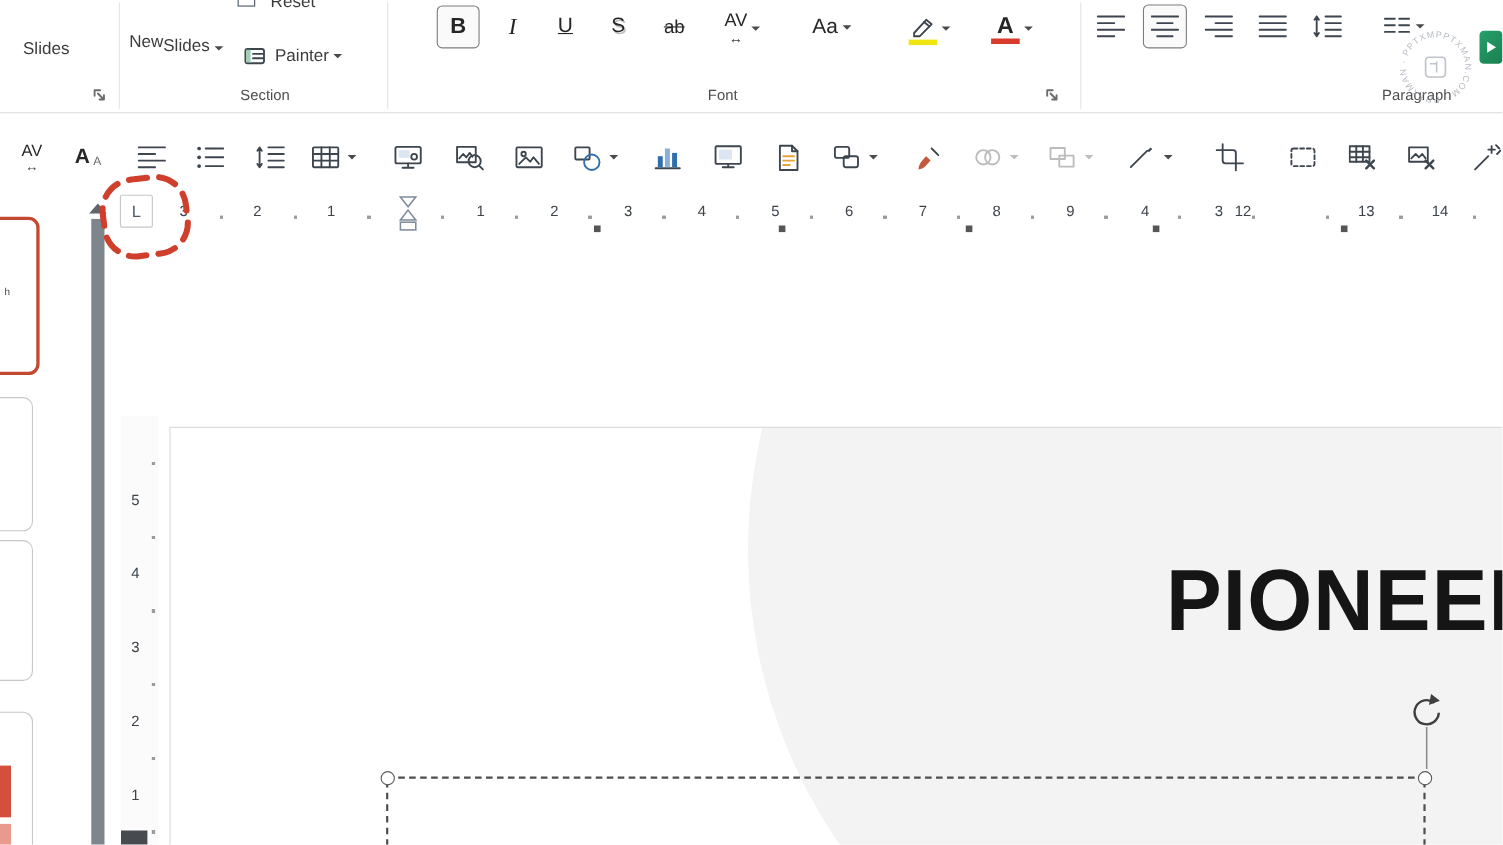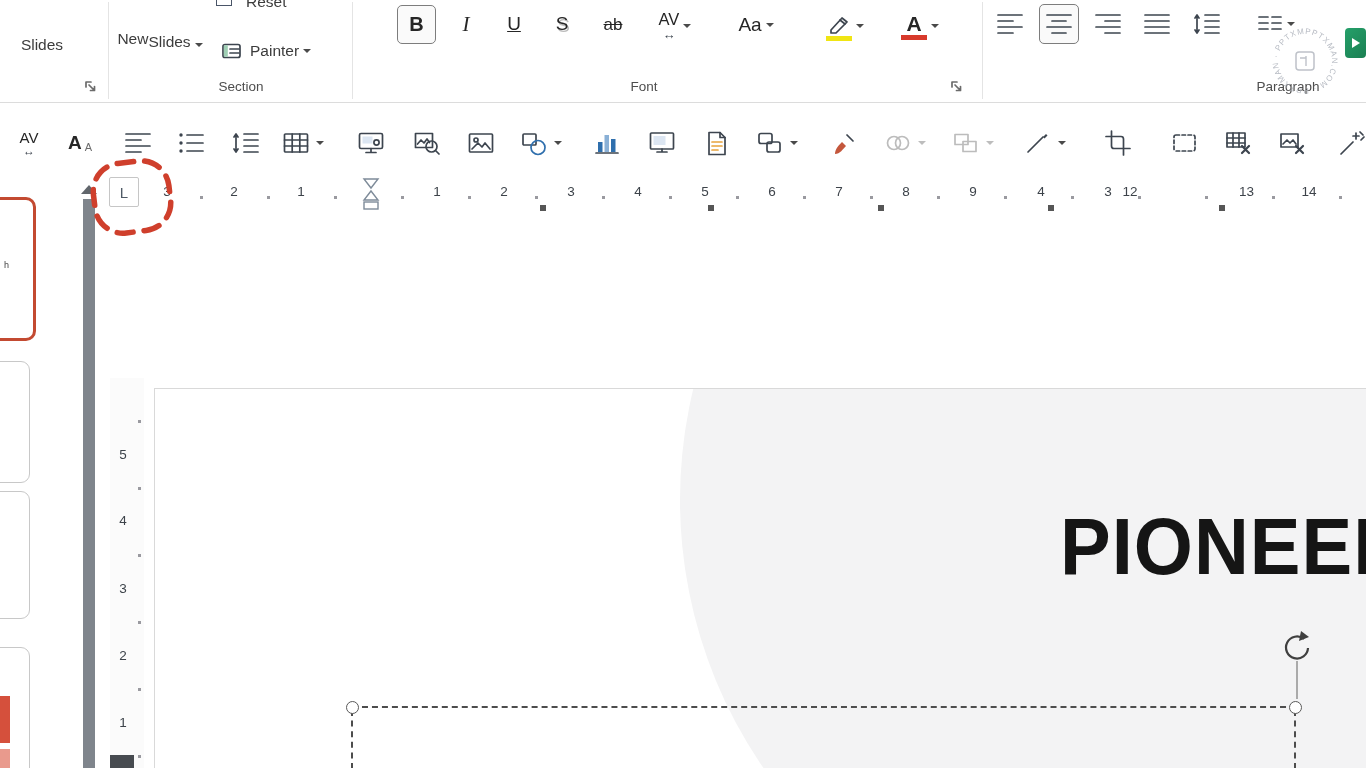--- a/index.html
+++ b/index.html
@@ -89,21 +89,21 @@
     </span>
     <span class="chv"></span>
   </div>
   <div class="abs btn" style="left:894px;top:4px;width:52px;height:44px;">
     <span style="display:flex;flex-direction:column;align-items:center;">
       <span style="font-size:21px;font-weight:bold;color:#262626;line-height:1.1;">A</span>
       <span class="hbar" style="position:static;width:26px;background:var(--font_color_red);"></span>
     </span>
     <span class="chv"></span>
   </div>
-  <div class="abs grp" style="left:602px;top:79px;width:84px;">Font</div>
+  <div class="abs grp" style="left:615px;top:79px;width:84px;">Font</div>
   <div class="abs" style="left:950px;top:80px;">
     <svg width="14" height="14">
         <path d="M2 2h5M2 2v5" class="icon-stroke" style="stroke:#6b6b6b"></path>
         <path d="M5 5l5 5M10.5 6.5v4h-4" class="icon-stroke" style="stroke:#6b6b6b"></path>
       </svg>
   </div>
   <div class="sep" style="left:982px;"></div>
 
   <div class="abs btn" style="left:996px;top:11px;width:28px;height:26px;">
     <svg width="26" height="22">
@@ -314,21 +314,21 @@
   <span class="num" style="left:559px;">3</span>
   <span class="num" style="left:626px;">4</span>
   <span class="num" style="left:693px;">5</span>
   <span class="num" style="left:760px;">6</span>
   <span class="num" style="left:827px;">7</span>
   <span class="num" style="left:894px;">8</span>
   <span class="num" style="left:961px;">9</span>
   <span class="num" style="left:1029px;">4</span>
   <span class="num" style="left:1096px;">3</span>
   <span class="num" style="left:1118px;">12</span>
-  <span class="num" style="left:1230px;text-align:right;">13</span>
+  <span class="num" style="left:1230px;">13</span>
   <span class="num" style="left:1297px;">14</span>
 
   <div class="abs" style="left:362px;top:178px;">
     <svg width="18" height="33">
         <path d="M2 1h14l-7 9z" fill="#fff" stroke="#7e8b99" stroke-width="1.4"></path>
         <path d="M9 13l7 9H2z" fill="#fff" stroke="#7e8b99" stroke-width="1.4"></path>
         <rect x="2" y="24" width="14" height="7" fill="#fff" stroke="#7e8b99" stroke-width="1.4"></rect>
       </svg>
   </div>
 

